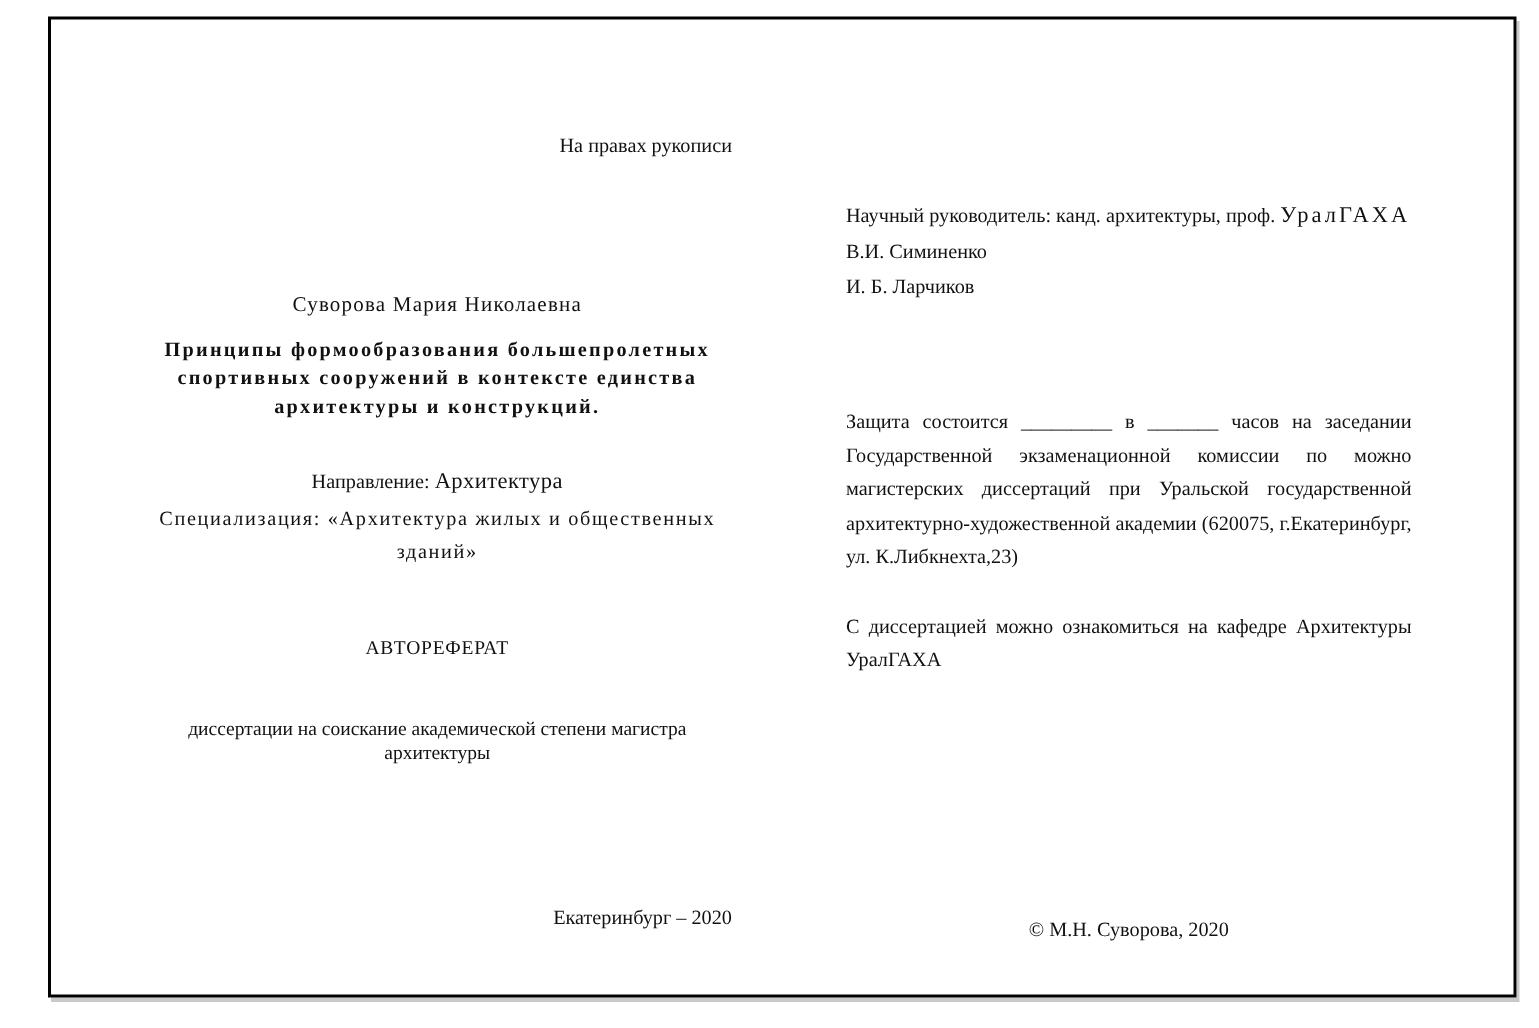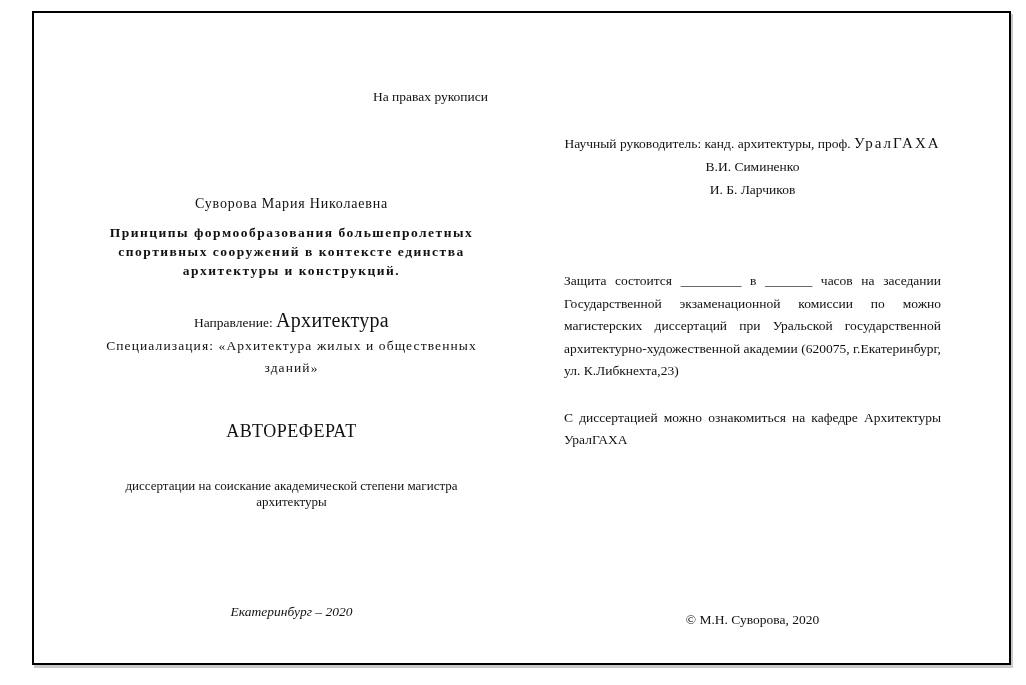--- a/index.html
+++ b/index.html
@@ -27,30 +27,30 @@
 
   
   .col-left  { left: 61px;  width: 393px; }
   .manuscript-note { top: 75px; text-align: right; }
   .author { top: 182px; text-align: center; font-size: 14px; letter-spacing: 0.8px; }
   .diss-title {
     top: 210px; text-align: center; font-weight: bold;
     letter-spacing: 1.5px; line-height: 19px;
   }
   .direction { top: 299px; text-align: center; }
-  .direction .big-value { font-size: 20px; letter-spacing: 0.3px; }
+  .direction .big-value { font-size: 15px; letter-spacing: 0.3px; }
   .specialization { top: 322px; text-align: center; letter-spacing: 1.1px; line-height: 22px; }
-  .avtoreferat { top: 410px; text-align: center; font-size: 18px; letter-spacing: 0.5px; }
+  .avtoreferat { top: 410px; text-align: center; font-size: 13px; letter-spacing: 0.5px; }
   .abstract-subtitle { top: 429px; text-align: center; font-size: 13px; line-height: 15.5px; margin-top: 36px; }
-  .city-year { top: 590px; text-align: center; font-style: italic; }
+  .city-year { top: 590px; text-align: right; }
 
   
   .col-right { left: 530px; width: 377px; }
   .performed-at { top: 75px; text-align: justify; line-height: 17.5px; }
-  .committee { top: 122px; text-align: center; }
+  .committee { top: 122px; }
   .committee .line { margin-bottom: 6px; }
   .spaced-org { font-size: 15px; letter-spacing: 2px; }
   .defense-info { top: 257px; text-align: justify; line-height: 22.5px; }
   .availability { top: 394px; text-align: justify; line-height: 22px; }
   .copyright { top: 598px; text-align: center; }
 </style>
 </head>
 <body>
 
 <div class="page">

